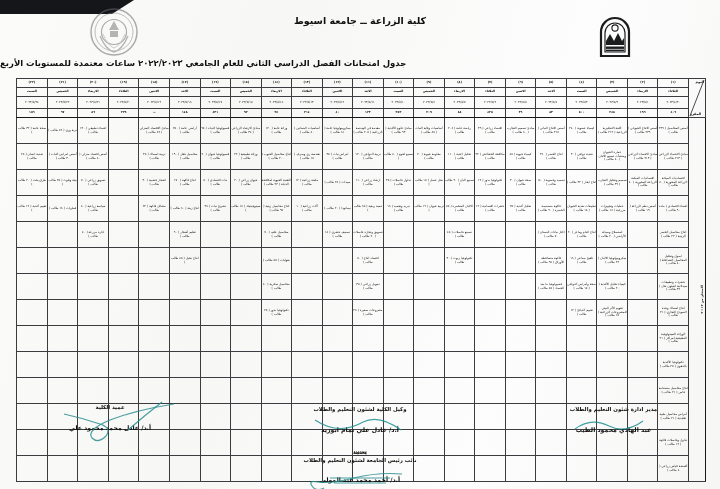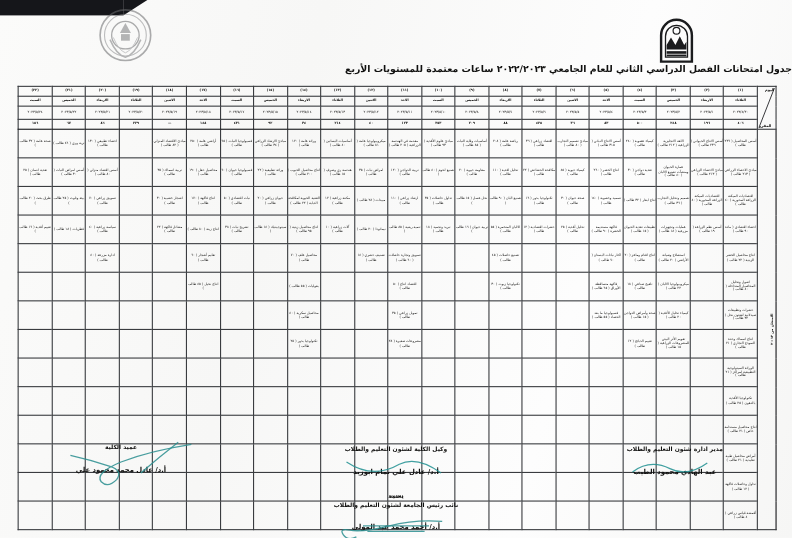--- a/index.html
+++ b/index.html
@@ -32,21 +32,21 @@
   .logo-right{
     position:absolute;left:88px;top:6px;width:52px;height:52px;opacity:.55;
   }
   .hdr-titles{
     position:absolute;left:0;right:0;top:14px;text-align:center;
     line-height:1.45;
   }
   .hdr-titles .l1{font-size:9.5px;font-weight:bold;letter-spacing:.2px;}
   .hdr-titles .l2{font-size:9px;font-weight:bold;}
   .sched-title{
-    position:absolute;left:0;right:0;top:58px;text-align:right;
+    position:absolute;left:0;right:0;top:58px;text-align:left;
     font-size:8.5px;font-weight:bold;
   }
   
   .tbl-wrap{position:absolute;left:16px;top:78px;width:690px;height:323px;}
   table.sched{
     border-collapse:collapse;width:690px;height:323px;
     table-layout:fixed;
     border:1.6px solid #16171a;
   }
   table.sched td,table.sched th{
@@ -129,20 +129,21 @@
         <circle cx="26" cy="26" r="19" fill="none" stroke="#8a8b8d" stroke-width="1"></circle>
         <circle cx="26" cy="26" r="12.5" fill="none" stroke="#6a6b6d" stroke-width="1.2"></circle>
         <path d="M26 15 L31 24 L21 24 Z" fill="#7b7c7e"></path>
         <rect x="22" y="25" width="8" height="6" fill="#7b7c7e"></rect>
         <path d="M12 30 Q18 44 26 46 Q34 44 40 30" fill="none" stroke="#7b7c7e" stroke-width="1.4"></path>
         <path d="M15 28 Q20 40 26 42 Q32 40 37 28" fill="none" stroke="#9a9b9d" stroke-width="0.9"></path>
       </svg>
     </div>
 
     <div class="hdr-titles">
+      <div class="l1">كلية الزراعة ــ جامعة اسيوط</div>
     </div>
 
     <div class="sched-title">جدول امتحانات الفصل الدراسي الثاني للعام الجامعي ٢٠٢٢/٢٠٢٣ ساعات معتمدة للمستويات الأربع</div>
   </div>
 
   <div class="tbl-wrap">
     <table class="sched">
       <tbody id="tbody">
           <tr>
             <td class="corner" rowspan="4">

